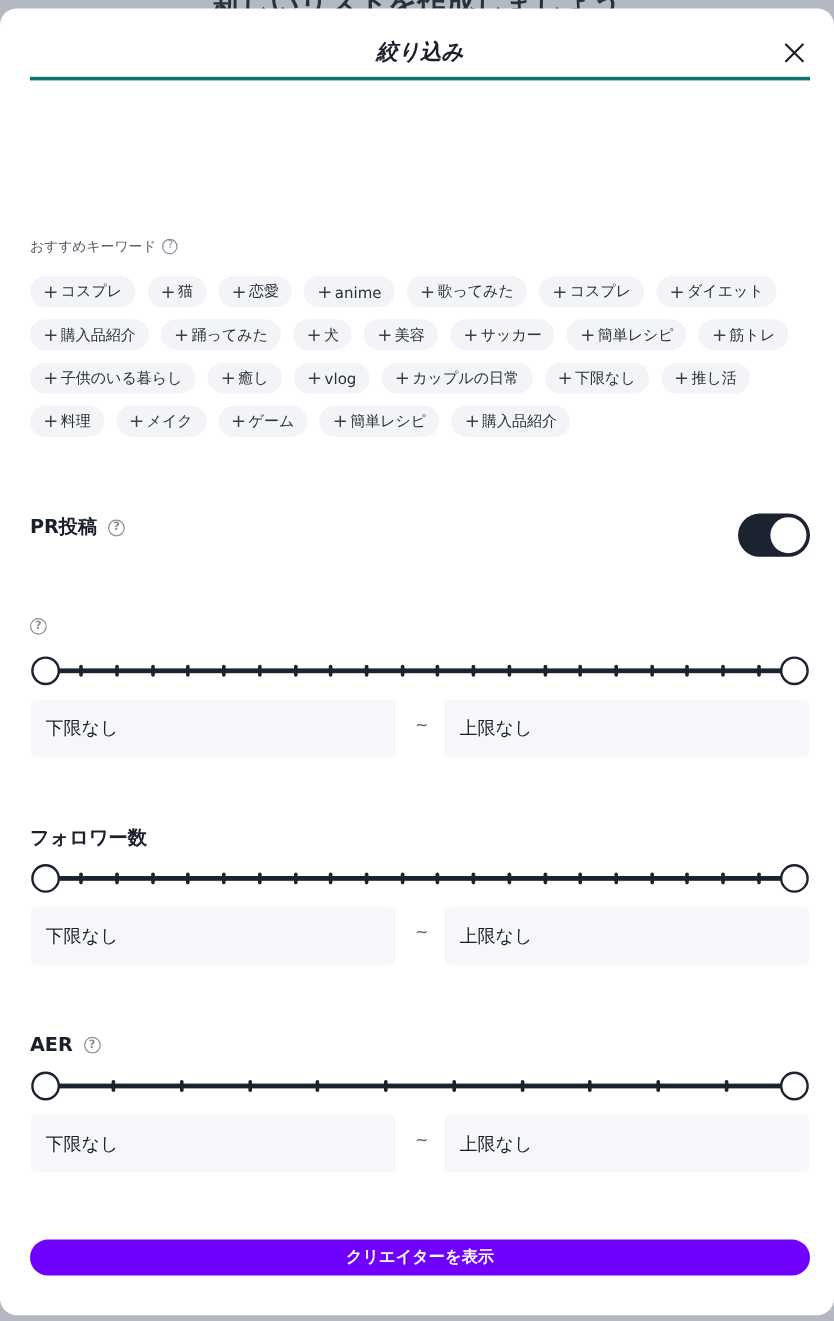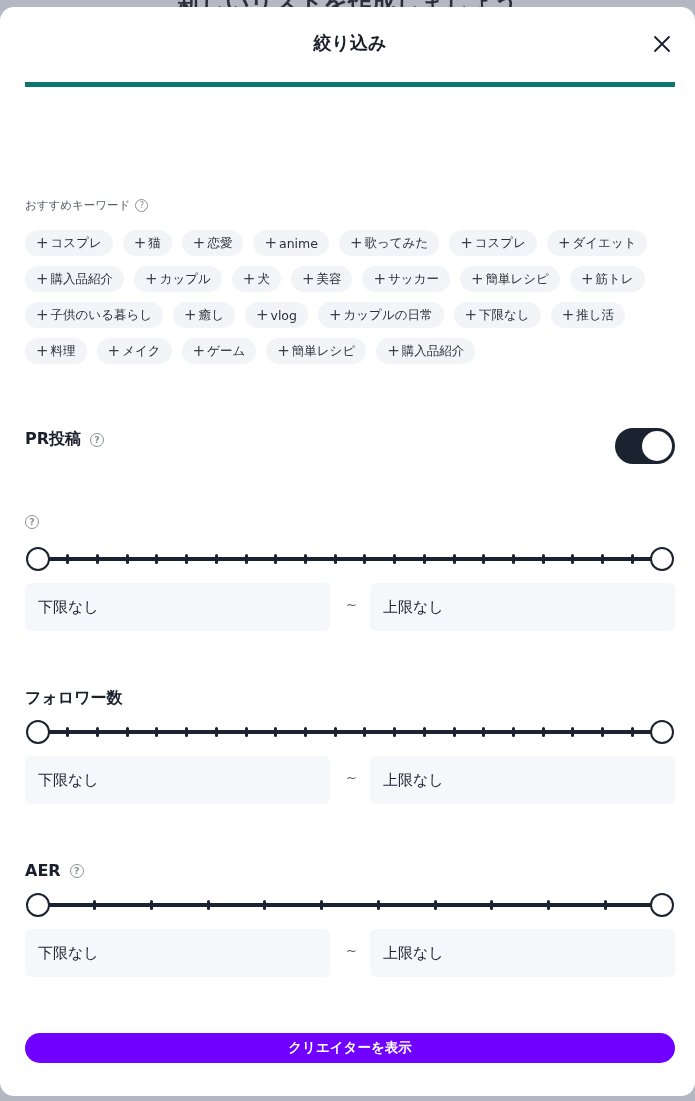--- a/index.html
+++ b/index.html
@@ -13,22 +13,23 @@
     position: absolute; top: -14px; left: 0; width: 695px;
     text-align: center; font-size: 24px; font-weight: bold; color: #2a2f3a;
     white-space: nowrap;
   }
   .modal {
     position: absolute; left: 0; top: 7px; width: 695px; height: 1089px;
     background: #ffffff; border-radius: 14px;
     overflow: hidden;
   }
   .modal-header {
-    position: relative; height: 80px; margin: 0 20px 0 25px;
-    border-bottom: 5px solid #0f766e;
+    position: relative; height: 60px; margin: 0 20px 0 25px;
+    border-bottom: 3px solid #0f766e;
+    font-style: italic;
   }
   .modal-title {
     position: absolute; left: 0; right: 0; top: 24px; text-align: center;
     font-size: 18px; font-weight: bold; color: #1a1f2b;
   }
   .close-btn {
     position: absolute; right: 2px; top: 26px; width: 22px; height: 22px;
     cursor: pointer;
   }
   .close-btn svg { width: 22px; height: 22px; display: block; }
@@ -163,21 +164,21 @@
       <span class="chip">
         <span class="plus">+</span>
         <span>ダイエット</span>
       </span>
       <span class="chip">
         <span class="plus">+</span>
         <span>購入品紹介</span>
       </span>
       <span class="chip">
         <span class="plus">+</span>
-        <span>カップル</span>
+        <span>踊ってみた</span>
       </span>
       <span class="chip">
         <span class="plus">+</span>
         <span>犬</span>
       </span>
       <span class="chip">
         <span class="plus">+</span>
         <span>美容</span>
       </span>
       <span class="chip">

